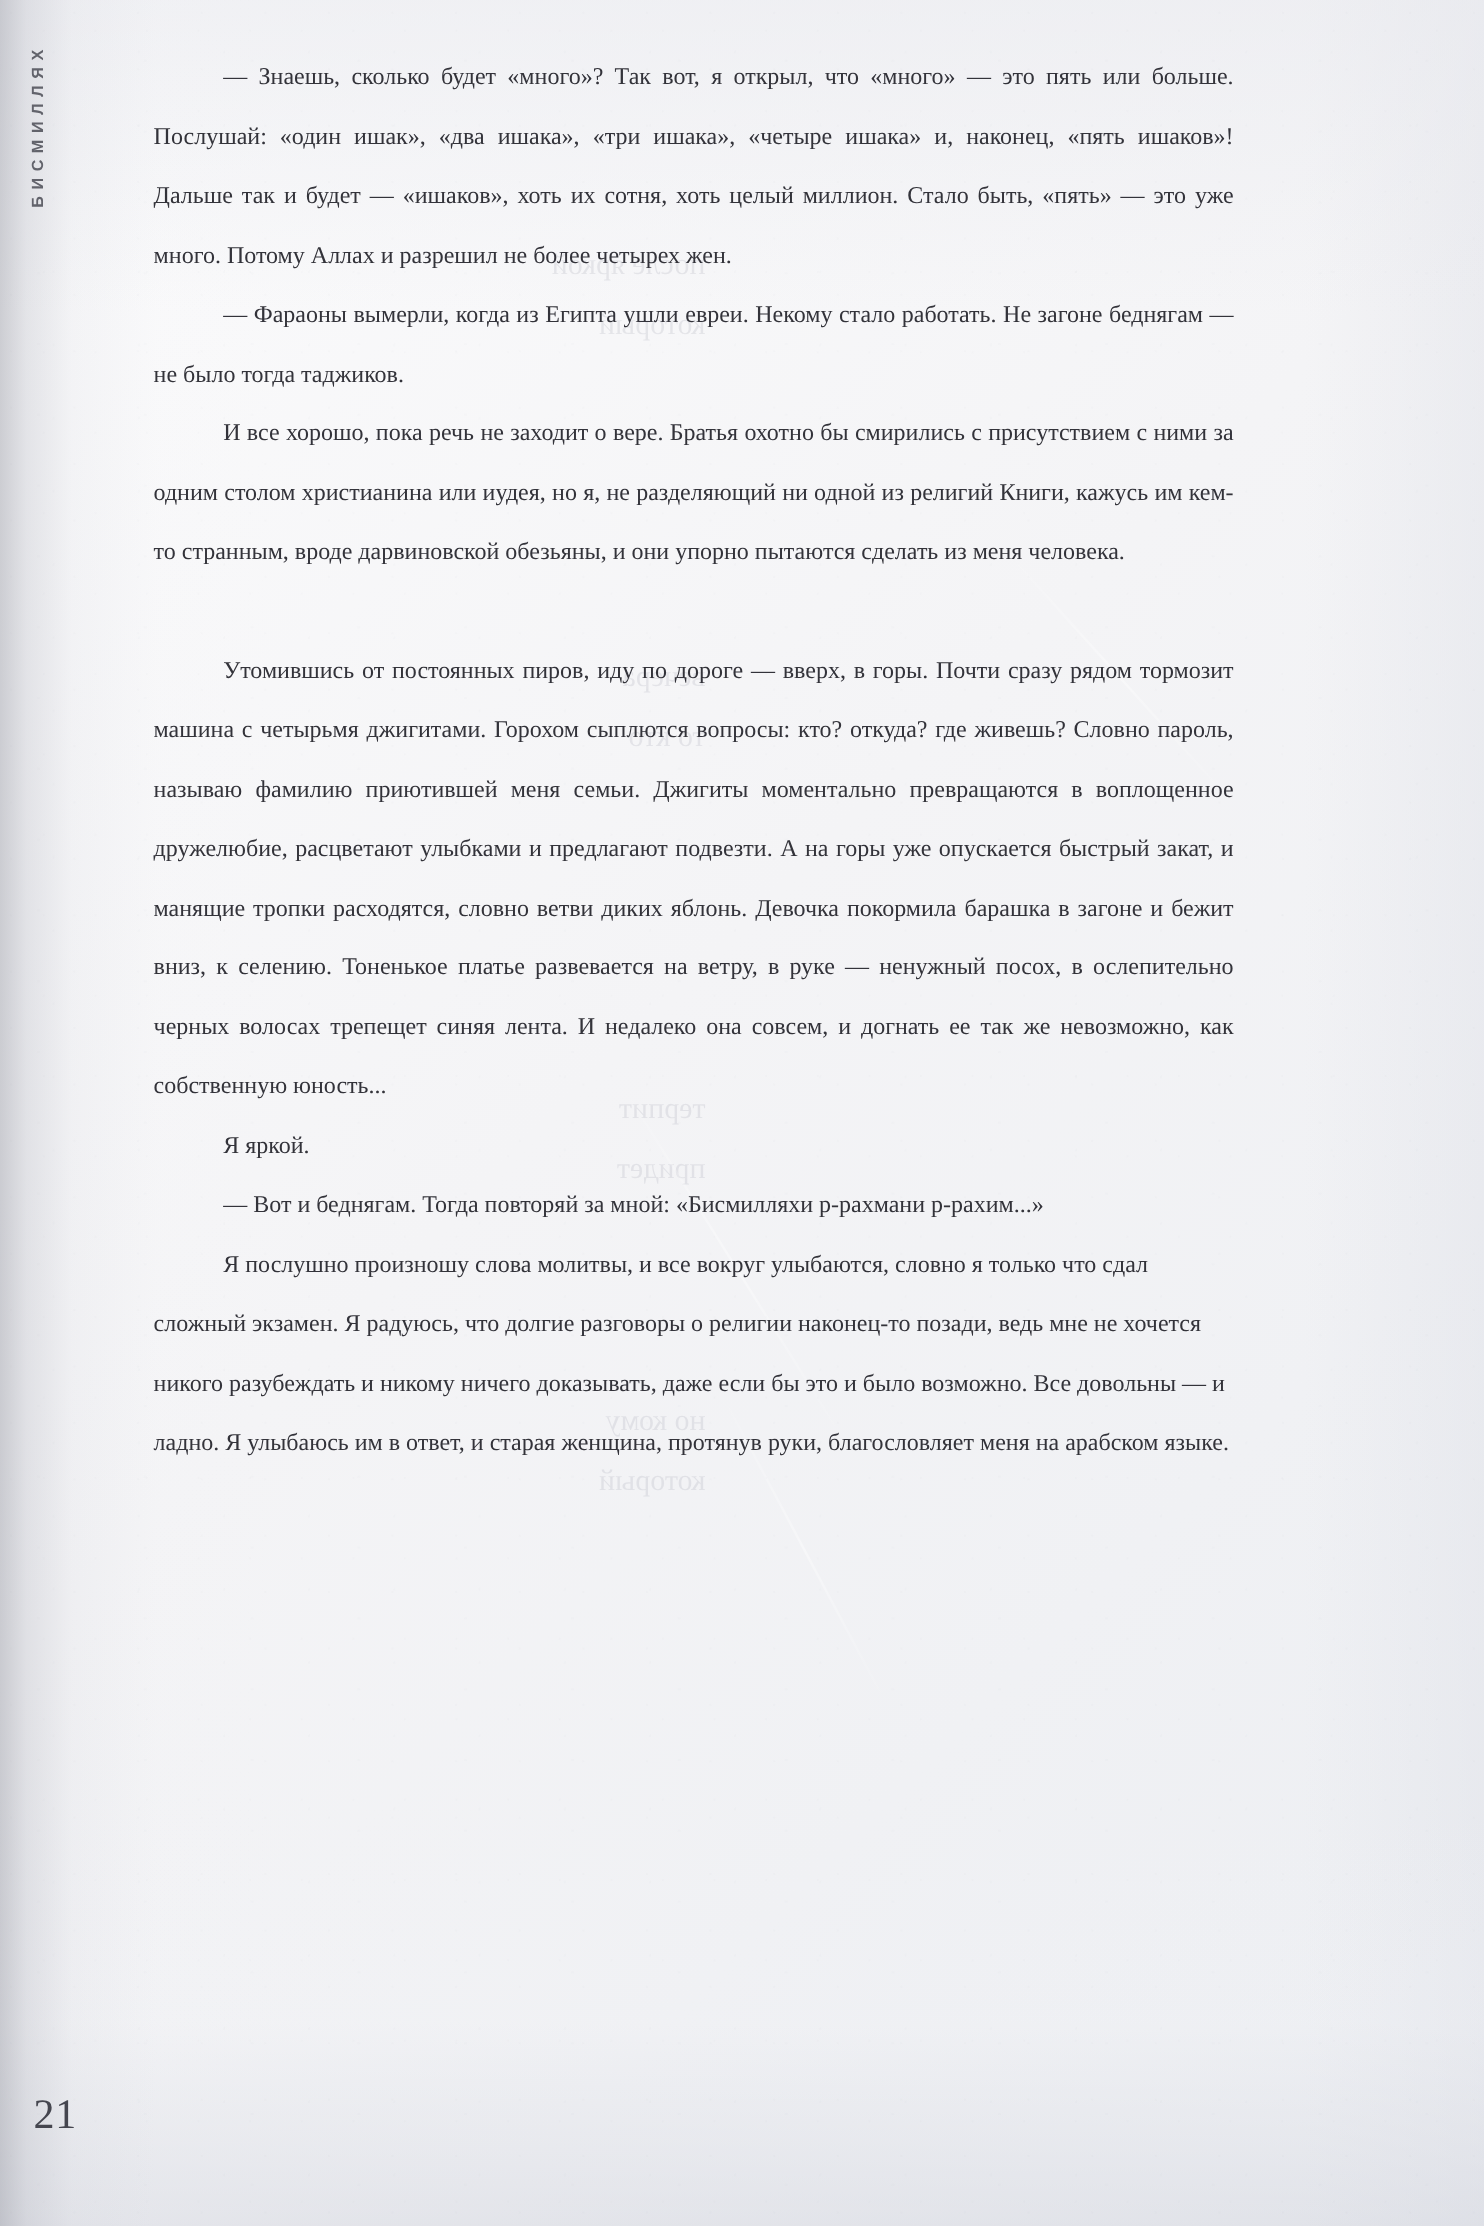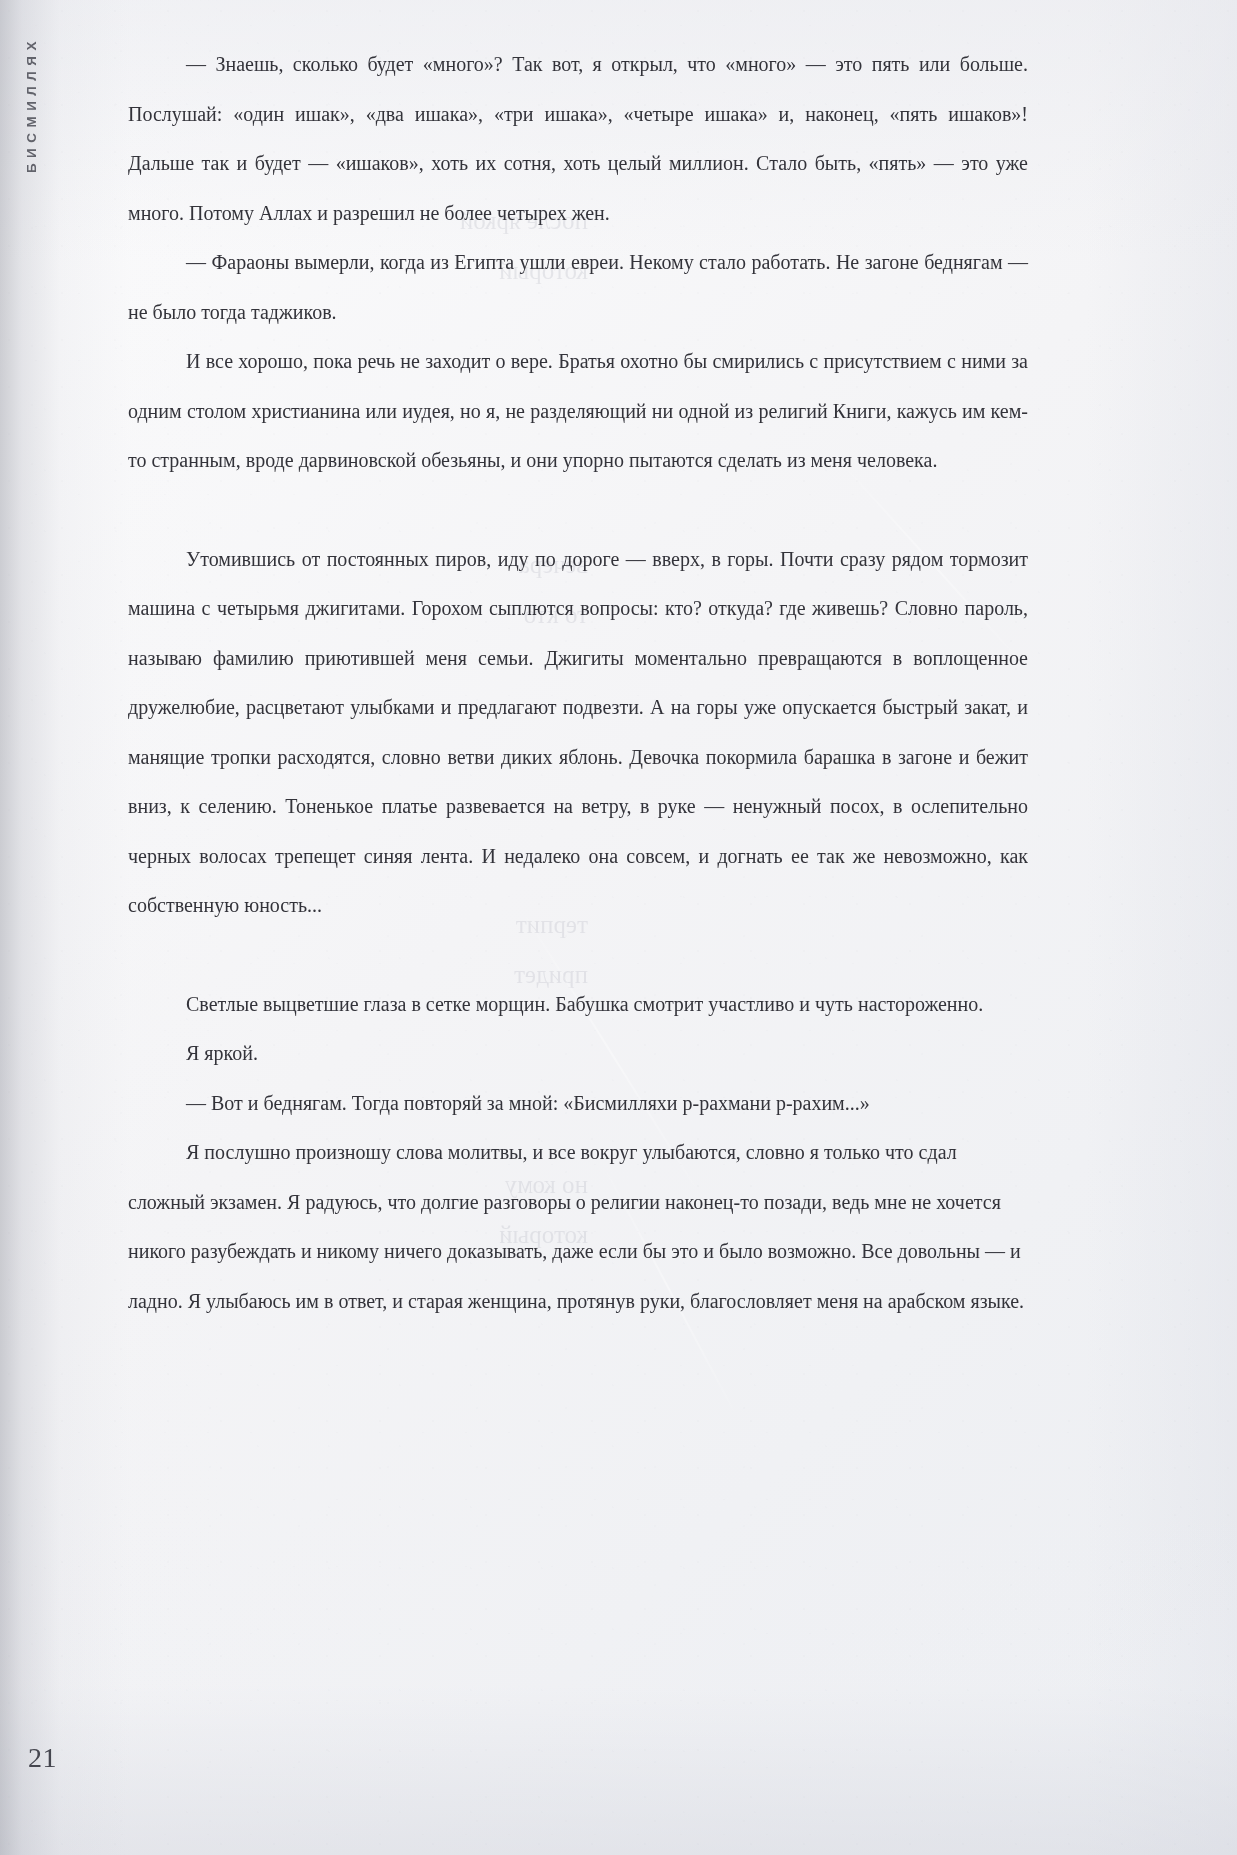--- a/index.html
+++ b/index.html
@@ -91,21 +91,21 @@
   
   p.para.block-gap { margin-top: 49px; }
 
   p.para:last-child { text-align: left; }
 
   
   .folio {
     position: absolute;
     left: 28px;
     top: 1742px;
-    font-size: 28px;
+    font-size: 35px;
     color: #45464f;
     letter-spacing: .5px;
   }
 
   
   .ghost {
     position: absolute;
     left: 118px;
     top: 0;
     width: 470px;
@@ -154,21 +154,20 @@
   <div class="crease c2"></div>
   <div class="crease c3"></div>
 
   <div class="runhead">БИСМИЛЛЯХ</div>
 
   <div class="textblock">
     <p class="para">— Знаешь, сколько будет «много»? Так вот, я открыл, что «много» — это пять или больше. Послушай: «один ишак», «два ишака», «три ишака», «четыре ишака» и, наконец, «пять ишаков»! Дальше так и будет — «ишаков», хоть их сотня, хоть целый миллион. Стало быть, «пять» — это уже много. Потому Аллах и разрешил не более четырех жен.</p>
     <p class="para">— Фараоны вымерли, когда из Египта ушли евреи. Некому стало работать. Не загоне беднягам — не было тогда таджиков.</p>
     <p class="para">И все хорошо, пока речь не заходит о вере. Братья охотно бы смирились с присутствием с ними за одним столом христианина или иудея, но я, не разделяющий ни одной из религий Книги, кажусь им кем-то странным, вроде дарвиновской обезьяны, и они упорно пытаются сделать из меня человека.</p>
     <p class="para block-gap">Утомившись от постоянных пиров, иду по дороге — вверх, в горы. Почти сразу рядом тормозит машина с четырьмя джигитами. Горохом сыплются вопросы: кто? откуда? где живешь? Словно пароль, называю фамилию приютившей меня семьи. Джигиты моментально превращаются в воплощенное дружелюбие, расцветают улыбками и предлагают подвезти. А на горы уже опускается быстрый закат, и манящие тропки расходятся, словно ветви диких яблонь. Девочка покормила барашка в загоне и бежит вниз, к селению. Тоненькое платье развевается на ветру, в руке — ненужный посох, в ослепительно черных волосах трепещет синяя лента. И недалеко она совсем, и догнать ее так же невозможно, как собственную юность...</p>
-    <p class="para block-gap">Светлые выцветшие глаза в сетке морщин. Бабушка смотрит участливо и чуть настороженно.</p>
     <p class="para">Я яркой.</p>
     <p class="para">— Вот и беднягам. Тогда повторяй за мной: «Бисмилляхи р-рахмани р-рахим...»</p>
     <p class="para">Я послушно произношу слова молитвы, и все вокруг улыбаются, словно я только что сдал сложный экзамен. Я радуюсь, что долгие разговоры о религии наконец-то позади, ведь мне не хочется никого разубеждать и никому ничего доказывать, даже если бы это и было возможно. Все довольны — и ладно. Я улыбаюсь им в ответ, и старая женщина, протянув руки, благословляет меня на арабском языке.</p>
   </div>
 
   <div class="folio">21</div>
 
 </div>
 
 </body></html>

